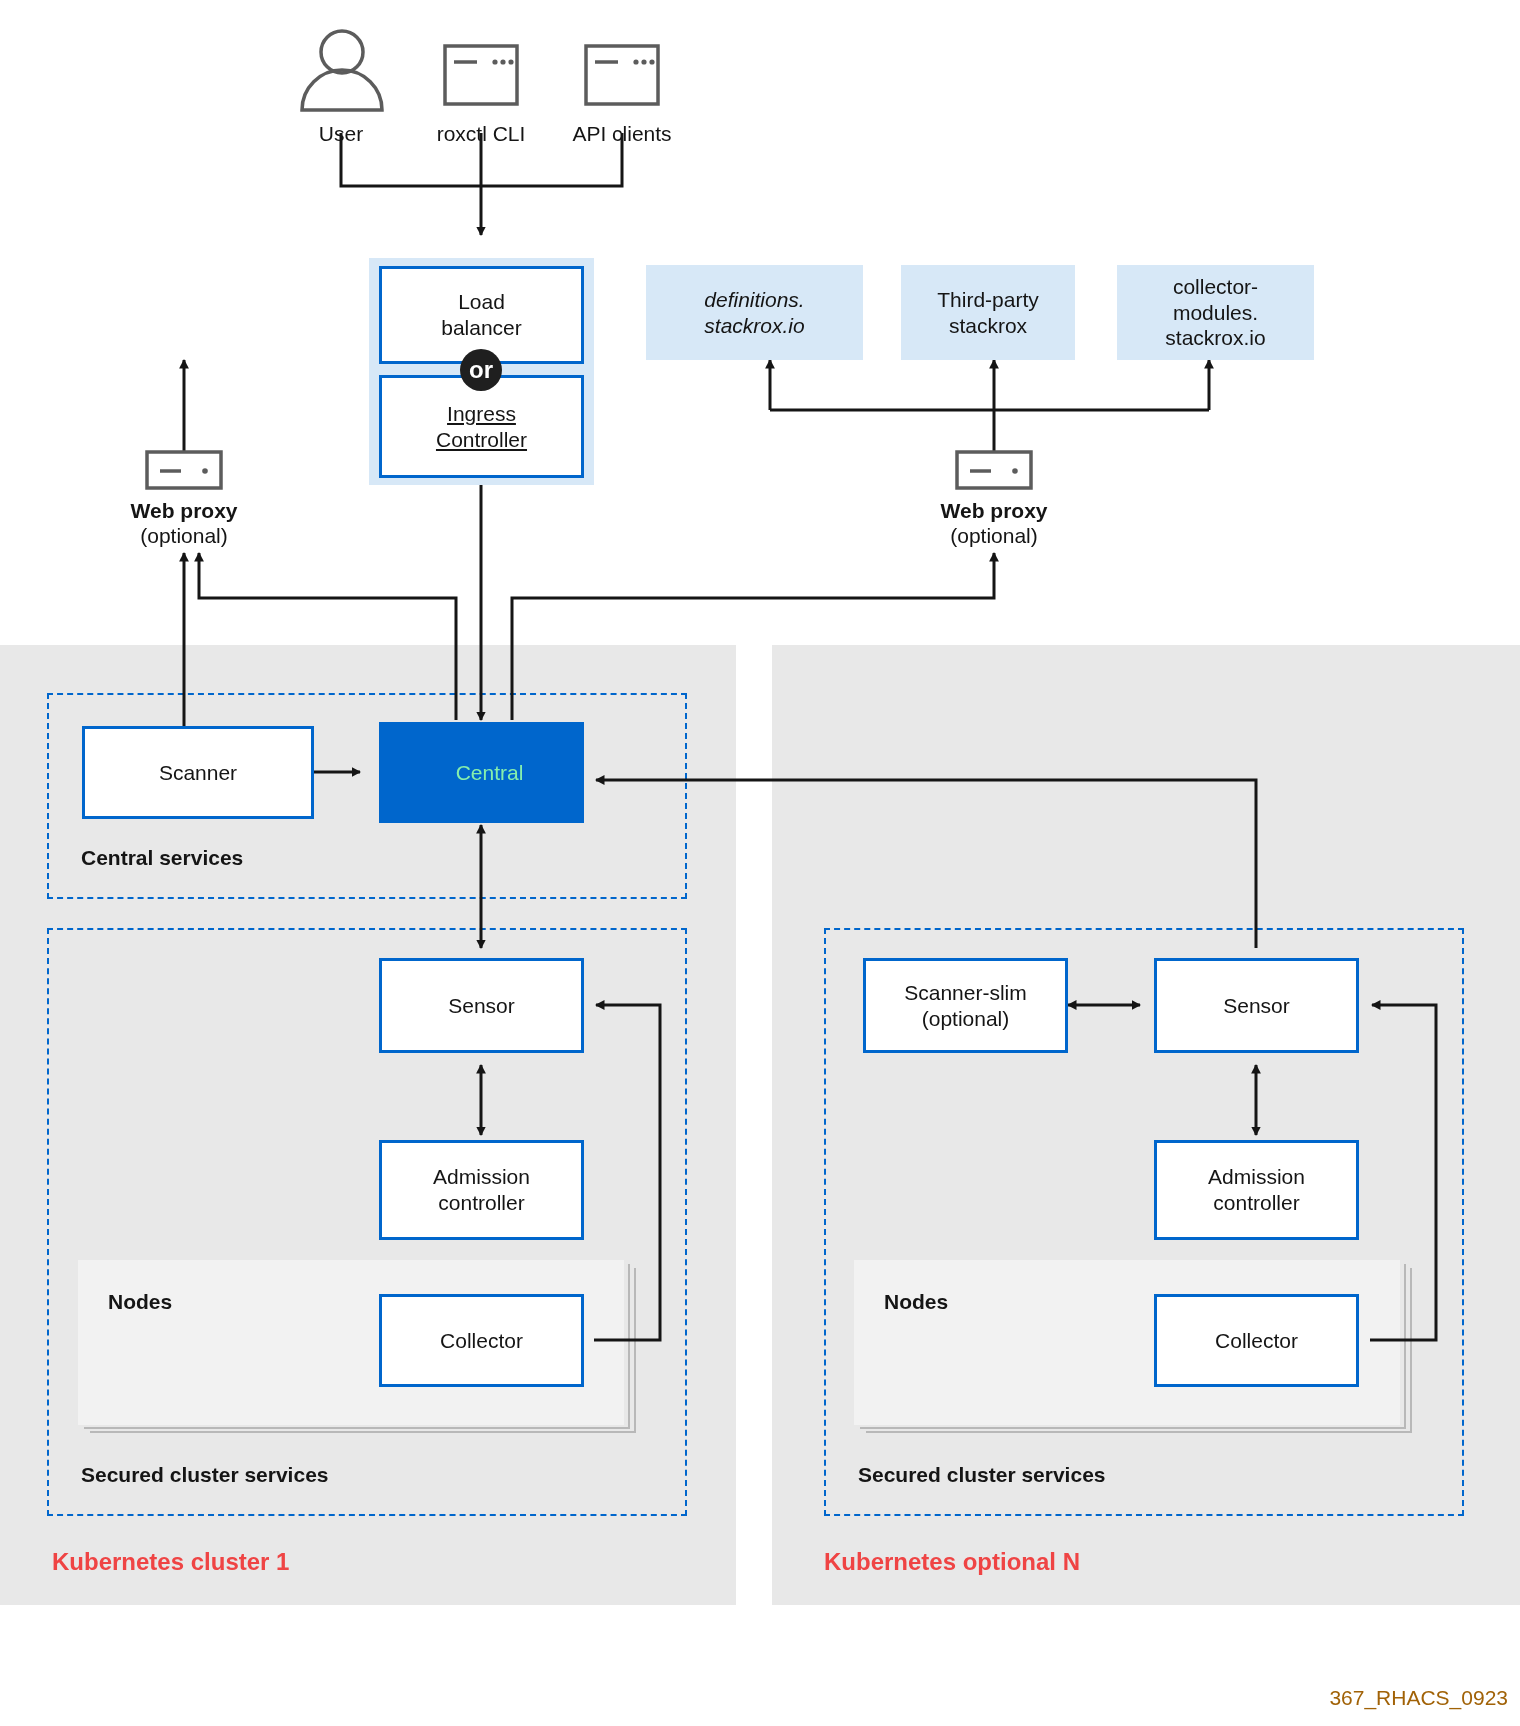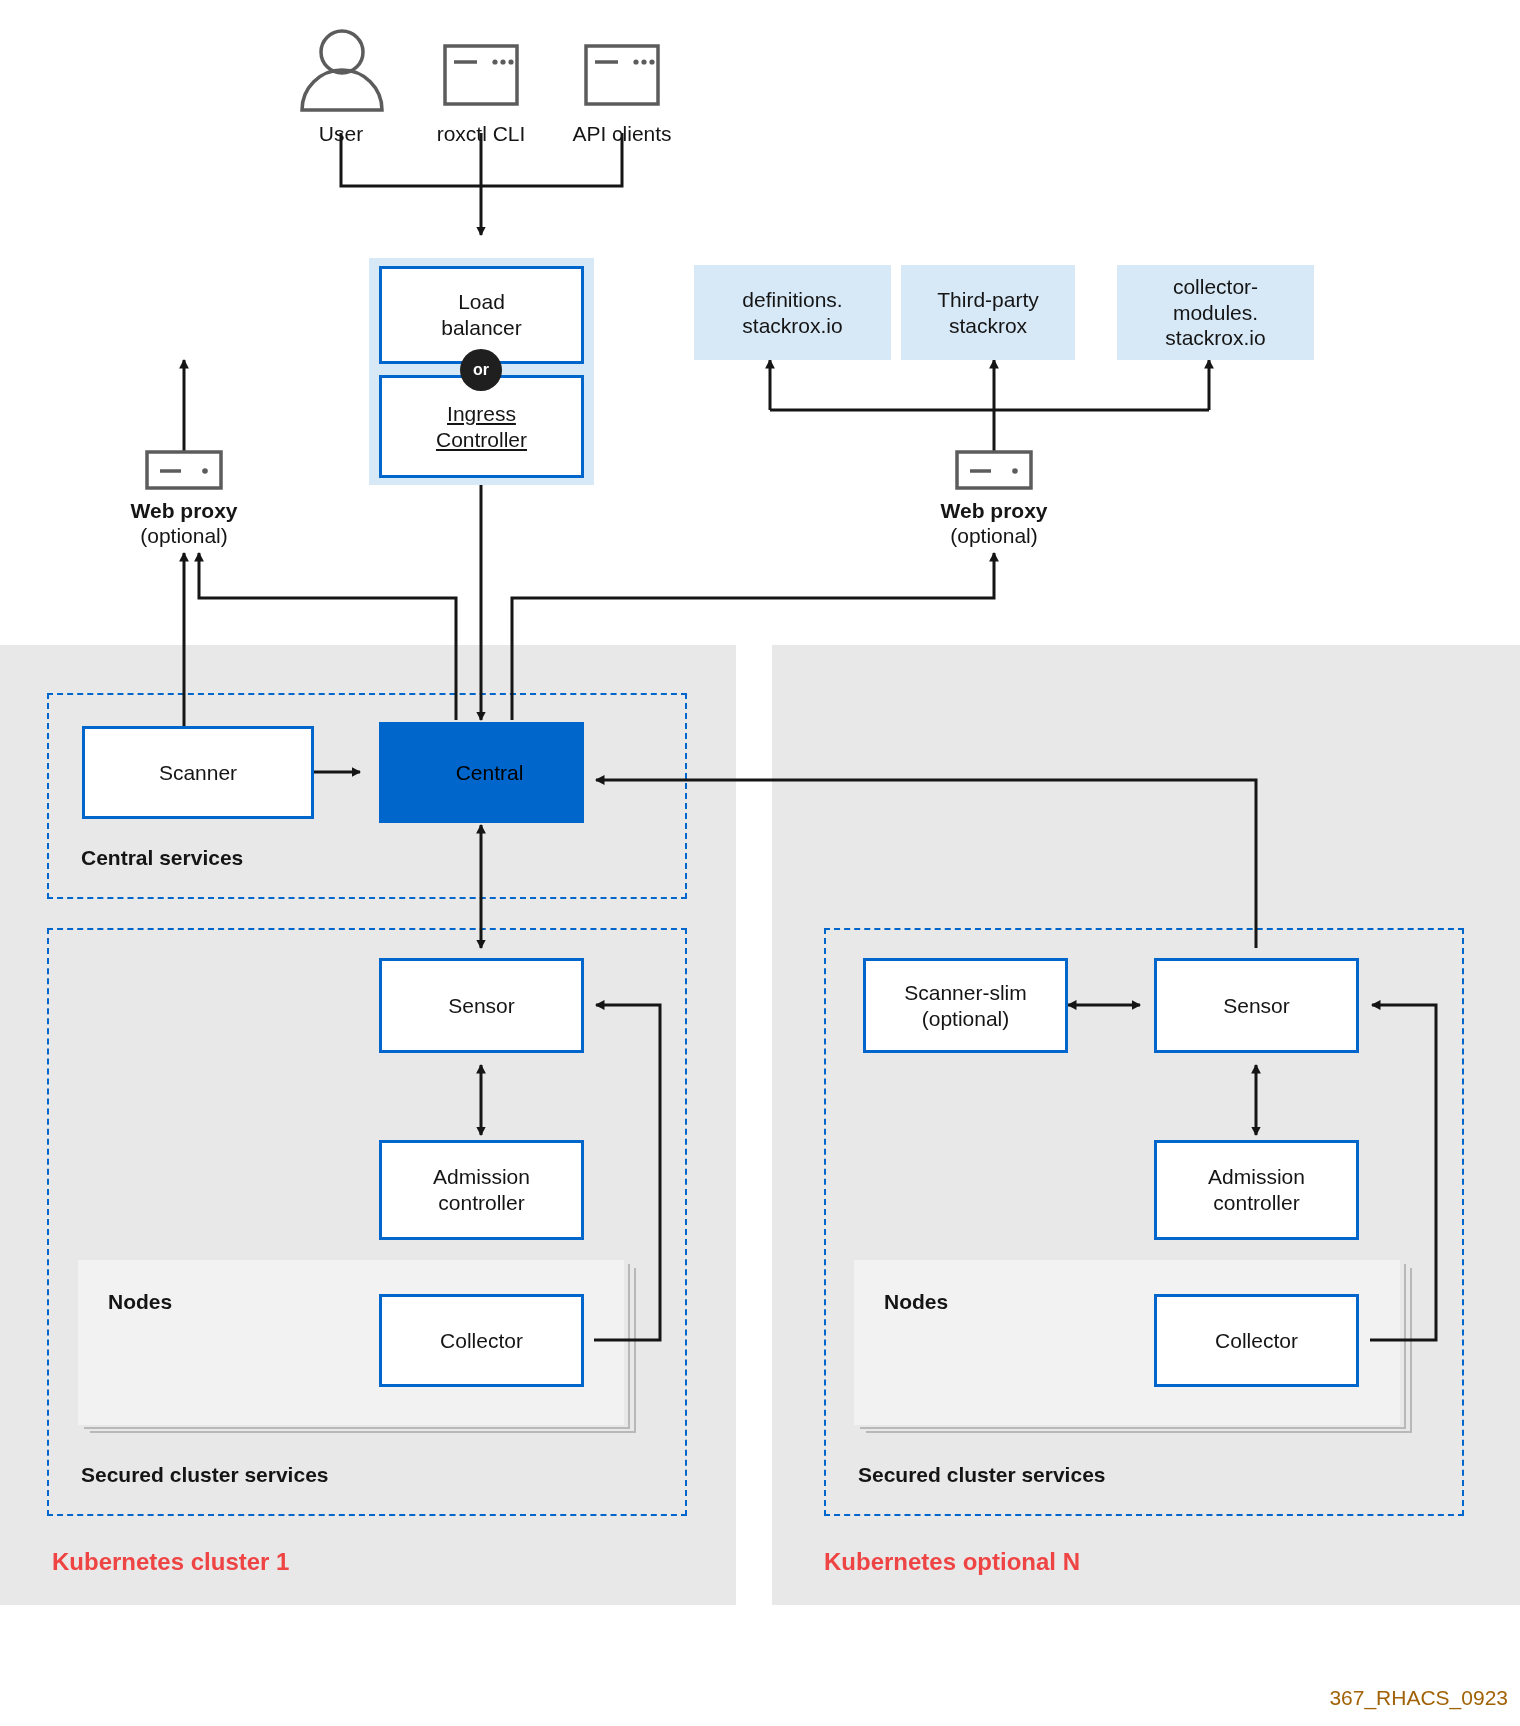--- a/index.html
+++ b/index.html
@@ -72,21 +72,21 @@
     font-size: 21px;
   }
   .box-white-blue {
     background: #ffffff;
     border: 3px solid #0066cc;
     color: #151515;
     font-size: 21px;
   }
   .box-solid-blue {
     background: #0066cc;
-    color: #000000;
+    color: #86efac;
     font-size: 21px;
     padding-left: 16px;
   }
   .nodes-panel {
     position: absolute;
     background: #f2f2f2;
     z-index: 3;
   }
   .nodes-shadow {
     position: absolute;
@@ -110,21 +110,21 @@
     z-index: 8;
   }
   .or-badge {
     position: absolute;
     width: 42px;
     height: 42px;
     border-radius: 50%;
     background: #1f1f1f;
     color: #ffffff;
     font-weight: bold;
-    font-size: 16px;
+    font-size: 24px;
     display: flex;
     align-items: center;
     justify-content: center;
     z-index: 14;
   }
 
   
   .icon-wrap {
     position: absolute;
     z-index: 10;
@@ -256,21 +256,21 @@
     </div>
   </div>
   <div class="or-badge" style="left:460px; top:349px;">or</div>
   <div class="node box-white-blue" style="left:379px; top:375px; width:205px; height:103px;text-decoration:underline;">
     <div>
       <span>Ingress</span><br>
       <span>Controller</span>
     </div>
   </div>
 
-  <div class="node box-lightblue" style="left:694px; top:265px; width:197px; height:95px;">
+  <div class="node box-lightblue" style="left:646px; top:265px; width:217px; height:95px;font-style:italic;">
     <div>
       <span>definitions.</span><br>
       <span>stackrox.io</span>
     </div>
   </div>
 
   <div class="node box-lightblue" style="left:901px; top:265px; width:174px; height:95px;">
     <div>
       <span>Third-party</span><br>
       <span>stackrox</span>

